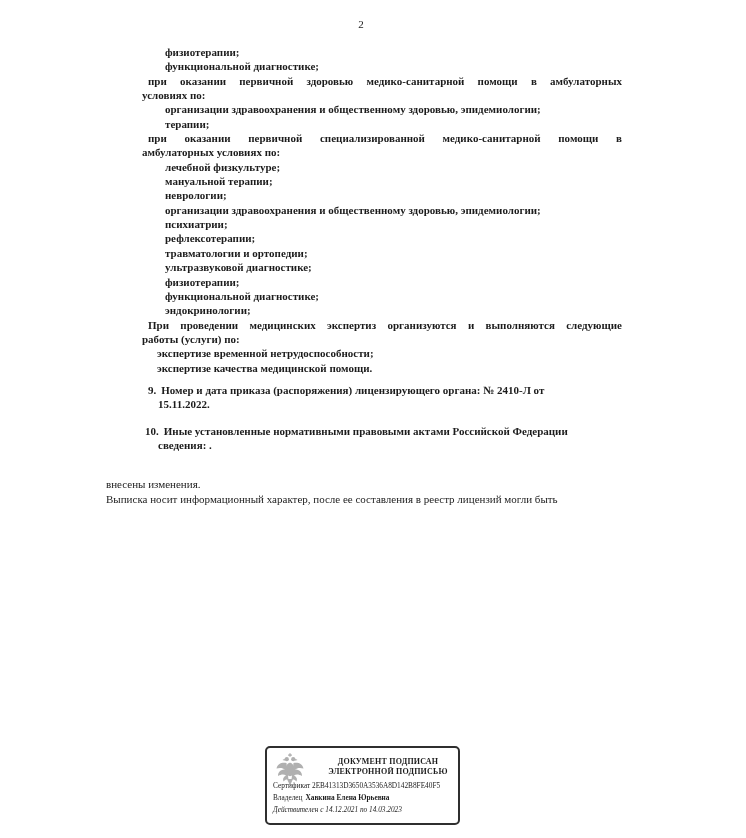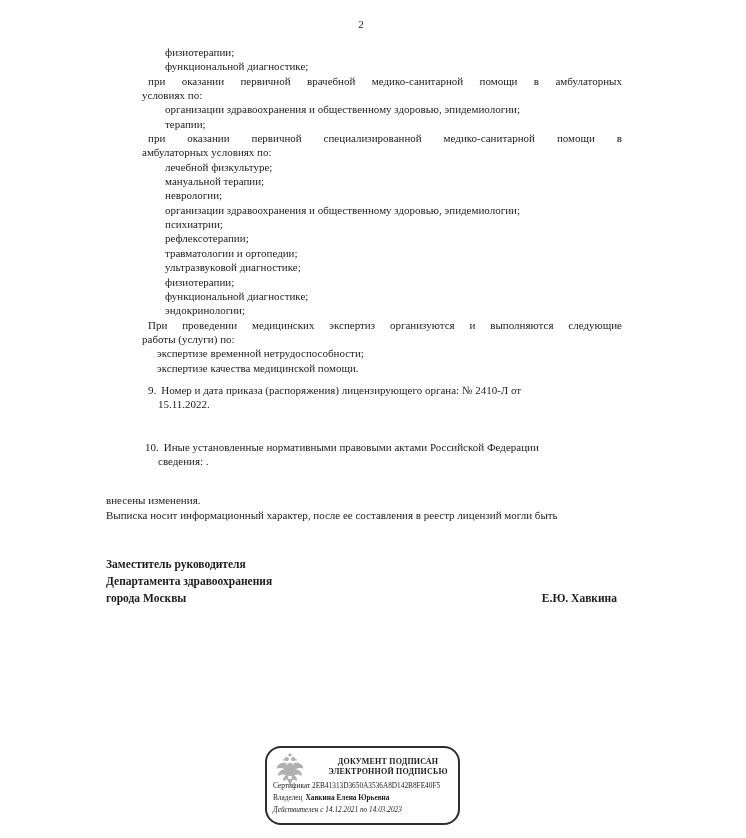--- a/index.html
+++ b/index.html
@@ -6,42 +6,42 @@
   .page {
     position:relative; width:746px; height:838px; background:#ffffff;
     font-family:"Liberation Serif","DejaVu Serif",serif; color:#1c1c1c;
     overflow:hidden;
   }
   .page-number {
     position:absolute; top:18px; left:0; width:722px;
     text-align:center; font-size:11px; line-height:13px;
   }
   .doc { position:absolute; left:106px; top:45px; width:516px; font-size:11px; }
-  .ln  { line-height:14.35px; }
+  .ln  { line-height:14.35px;font-weight:bold; }
   .ln-item  { margin-left:59px; }
   .ln-item2 { margin-left:51px; }
   .ln-cont  { margin-left:36px; }
   .ln-just  {
     margin-left:36px; text-indent:6px;
     text-align:justify; text-align-last:justify;
   }
   .numbered .nline { margin-left:42px; }
   .numbered.second .nline { margin-left:39px; }
   .numbered .num { margin-right:5px; }
   .numbered .ncont { margin-left:52px; }
   #item9  { margin-top:8px; }
-  #item10 { margin-top:28px; }
+  #item10 { margin-top:12px; }
   .note { margin-top:25px; }
   .note .ln2 { line-height:14.5px; }
   .signature { margin-top:34px; font-weight:bold; font-size:11.5px; width:511px; }
   .sig-line { line-height:17px; }
   .sig-row { display:flex; justify-content:space-between; line-height:17px; }
   .stamp {
     position:absolute; left:265px; top:746px; width:195px; height:79px;
-    border:2px solid #2f2f2f; border-radius:16px; box-sizing:border-box;
+    border:2px solid #2f2f2f; border-radius:5px; box-sizing:border-box;
     background:#ffffff;
   }
   .emblem { position:absolute; left:8px; top:5px; width:30px; height:33px; }
   .stamp-title {
     position:absolute; left:52px; top:9px; width:138px; text-align:center;
     font-size:8px; line-height:10px; font-weight:bold; letter-spacing:0.2px;
   }
   .stamp-info { position:absolute; left:6px; top:32px; font-size:7.3px; }
   .si-line { line-height:12px; white-space:nowrap; }
   .owner { font-weight:bold; margin-left:3px;text-align:right; }
@@ -50,21 +50,21 @@
 </head>
 <body>
 
 <div class="page">
 
   <div class="page-number">2</div>
 
   <div class="doc">
     <div class="ln ln-item">физиотерапии;</div>
     <div class="ln ln-item">функциональной диагностике;</div>
-    <div class="ln ln-just">при оказании первичной врачебной медико-санитарной помощи в амбулаторных</div>
+    <div class="ln ln-just">при оказании первичной здоровью медико-санитарной помощи в амбулаторных</div>
     <div class="ln ln-cont">условиях по:</div>
     <div class="ln ln-item">организации здравоохранения и общественному здоровью, эпидемиологии;</div>
     <div class="ln ln-item">терапии;</div>
     <div class="ln ln-just">при оказании первичной специализированной медико-санитарной помощи в</div>
     <div class="ln ln-cont">амбулаторных условиях по:</div>
     <div class="ln ln-item">лечебной физкультуре;</div>
     <div class="ln ln-item">мануальной терапии;</div>
     <div class="ln ln-item">неврологии;</div>
     <div class="ln ln-item">организации здравоохранения и общественному здоровью, эпидемиологии;</div>
     <div class="ln ln-item">психиатрии;</div>
@@ -91,28 +91,20 @@
         <span class="num">10.</span><span>Иные установленные нормативными правовыми актами Российской Федерации</span>
       </div>
       <div class="ln ncont">сведения: .</div>
     </div>
 
     <div class="note">
       <div class="ln2">внесены изменения.</div>
       <div class="ln2">Выписка носит информационный характер, после ее составления в реестр лицензий могли быть</div>
     </div>
 
-    <div class="signature">
-      <div class="sig-line">Заместитель руководителя</div>
-      <div class="sig-line">Департамента здравоохранения</div>
-      <div class="sig-row">
-        <span class="sig-line">города Москвы</span>
-        <span class="sig-name">Е.Ю. Хавкина</span>
-      </div>
-    </div>
   </div>
 
   <div class="stamp">
     <svg class="emblem" viewBox="0 0 30 33" xmlns="http://www.w3.org/2000/svg" fill="#b0b0b0">
       <rect x="14.2" y="0.4" width="1.6" height="3.2"></rect>
       <rect x="13" y="1.5" width="4" height="1.2"></rect>
       <circle cx="11.8" cy="6.2" r="2.1"></circle>
       <circle cx="18.2" cy="6.2" r="2.1"></circle>
       <path d="M9.9 5.6 L7.5 6.9 L9.9 7.7 Z"></path>
       <path d="M20.1 5.6 L22.5 6.9 L20.1 7.7 Z"></path>

